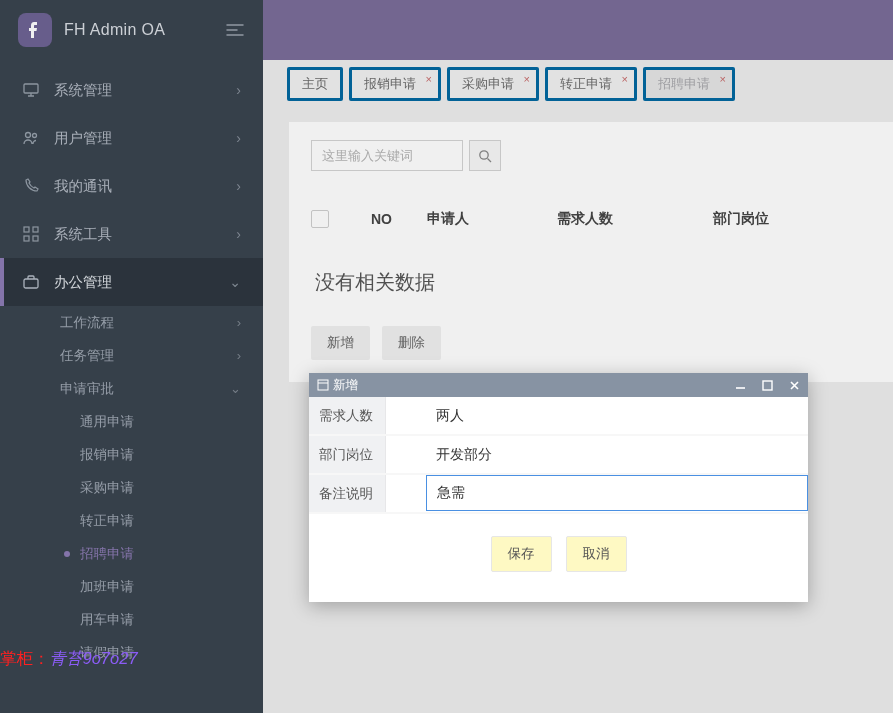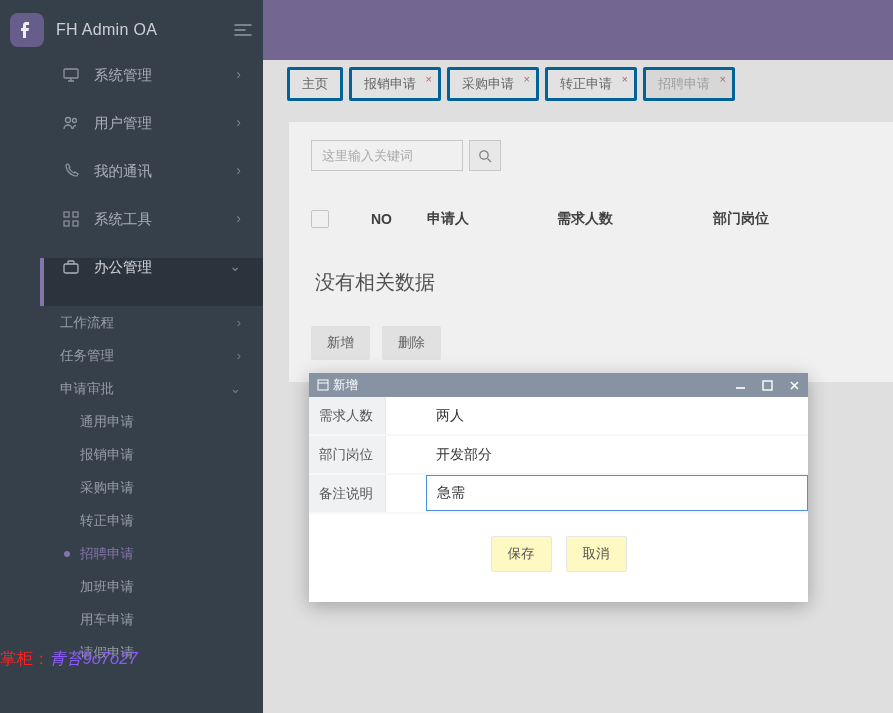--- a/index.html
+++ b/index.html
@@ -40,46 +40,46 @@
       left: 0; top: 0; bottom: 0;
       width: 263px;
       background: #3a444f;
       z-index: 20;
       color: #aab3bd;
     }
     .logo-row {
       height: 60px;
       display: flex;
       align-items: center;
-      padding: 0 10px;
+      padding: 0 18px;
       text-align: right;
     }
     .logo-box {
       width: 34px; height: 34px;
       border-radius: 8px;
       background: #6e6394;
       display: flex; align-items: center; justify-content: center;
       color: #fff; font-weight: 600;
       margin-right: 12px;
     }
     .logo-text { color: #d9dde3; font-size: 16px; letter-spacing: 0.3px; }
     .toggle-box {
       margin-left: auto;
       color: #9aa3ad;
       display: flex; align-items: center;
     }
     
     .nav { margin-top: 6px; }
     .nav-item {
       display: flex;
+      align-items: center;
       height: 48px;
       padding: 0 22px;
       cursor: pointer;
       position: relative;
-      margin-left: 40px;
     }
     .nav-item .ico { width: 18px; height: 18px; margin-right: 14px; color: #96a0ab; display: flex; align-items: center; justify-content: center; }
     .nav-item .label { color: #b4bbc5; flex: 1; font-size: 14.5px; }
     .nav-item .chev { color: #858e99; font-size: 14px; }
     .nav-item.active { background: #2e3740; }
     .nav-item.active::before {
       content: '';
       position: absolute;
       left: 0; top: 0; bottom: 0;
       width: 4px;

